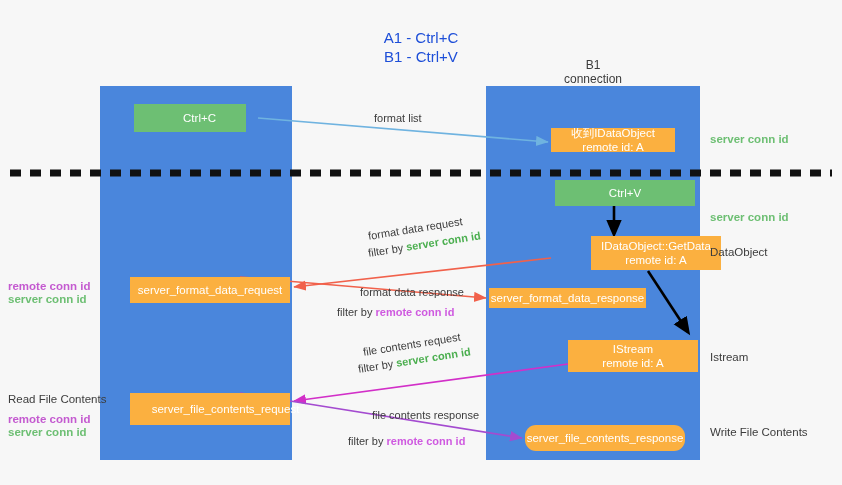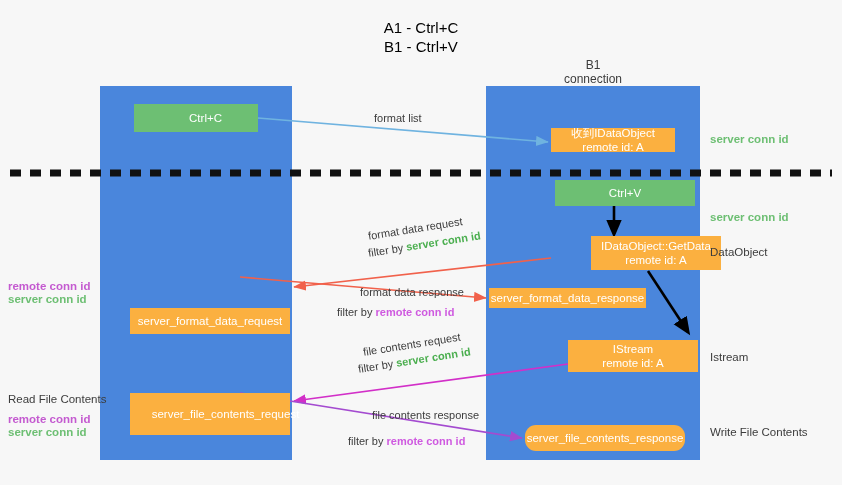--- a/index.html
+++ b/index.html
@@ -7,22 +7,22 @@
     width:842px;height:485px;
     background:#f7f7f7;
     font-family:"Liberation Sans","DejaVu Sans",sans-serif;
     position:relative;
     overflow:hidden;
     color:#404040;
   }
   #canvas{position:absolute;left:0;top:0;width:842px;height:485px;}
 
   .title{
-    position:absolute;left:0;top:18px;width:842px;
-    text-align:center;font-size:15px;line-height:19px;color:#000000;
+    position:absolute;left:0;top:28px;width:842px;
+    text-align:center;font-size:15px;line-height:19px;color:#1d4ed8;
   }
 
   .lane{
     position:absolute;background:#4a86dc;
   }
   .lane-a{left:100px;top:86px;width:192px;height:374px;}
   .lane-b{left:486px;top:86px;width:214px;height:374px;}
 
   .lane-head{
     position:absolute;text-align:center;font-size:12px;line-height:14px;color:#3c3c3c;
@@ -102,52 +102,52 @@
 
     <line x1="551" y1="258" x2="294" y2="287" stroke="#f1614b" stroke-width="1.6" marker-end="url(#ah-red)"></line>
 
     <line x1="240" y1="277" x2="486" y2="298" stroke="#f1614b" stroke-width="1.6" marker-end="url(#ah-red)"></line>
 
     <line x1="568" y1="364" x2="294" y2="401" stroke="#d22fc8" stroke-width="1.6" marker-end="url(#ah-magenta)"></line>
 
     <line x1="240" y1="393" x2="522" y2="438" stroke="#a44bd0" stroke-width="1.6" marker-end="url(#ah-purple)"></line>
   </svg>
 
-  <div class="box green" style="left:134px;top:104px;width:124px;height:28px;padding-left:19px;">
+  <div class="box green" style="left:134px;top:104px;width:112px;height:28px;padding-left:19px;">
     <span>Ctrl+C</span>
   </div>
 
   <div class="box orange" style="left:551px;top:128px;width:124px;height:24px;">
     <span>收到IDataObject</span>
     <span>remote id: A</span>
   </div>
 
   <div class="box green" style="left:555px;top:180px;width:140px;height:26px;">
     <span>Ctrl+V</span>
   </div>
 
   <div class="box orange" style="left:551px;top:236px;width:130px;height:34px;margin-left:40px;">
     <span>IDataObject::GetData</span>
     <span>remote id: A</span>
   </div>
 
-  <div class="box orange" style="left:130px;top:277px;width:160px;height:26px;margin-top:31px;">
+  <div class="box orange" style="left:130px;top:277px;width:160px;height:26px;">
     <span>server_format_data_request</span>
   </div>
 
   <div class="box orange" style="left:489px;top:288px;width:157px;height:20px;">
     <span>server_format_data_response</span>
   </div>
 
   <div class="box orange" style="left:568px;top:340px;width:130px;height:32px;">
     <span>IStream</span>
     <span>remote id: A</span>
   </div>
 
-  <div class="box orange" style="left:130px;top:393px;width:160px;height:42px;padding-left:31px;">
+  <div class="box orange" style="left:130px;top:393px;width:160px;height:32px;padding-left:31px;">
     <span>server_file_contents_request</span>
   </div>
 
   <div class="box orange" style="left:525px;top:425px;width:160px;height:26px;border-radius:11px;">
     <span>server_file_contents_response</span>
   </div>
 
   <div class="side-label green-t" style="left:710px;top:132px;">server conn id</div>
   <div class="side-label green-t" style="left:710px;top:210px;">server conn id</div>
   <div class="side-label dark-t" style="left:710px;top:245px;">DataObject</div>

